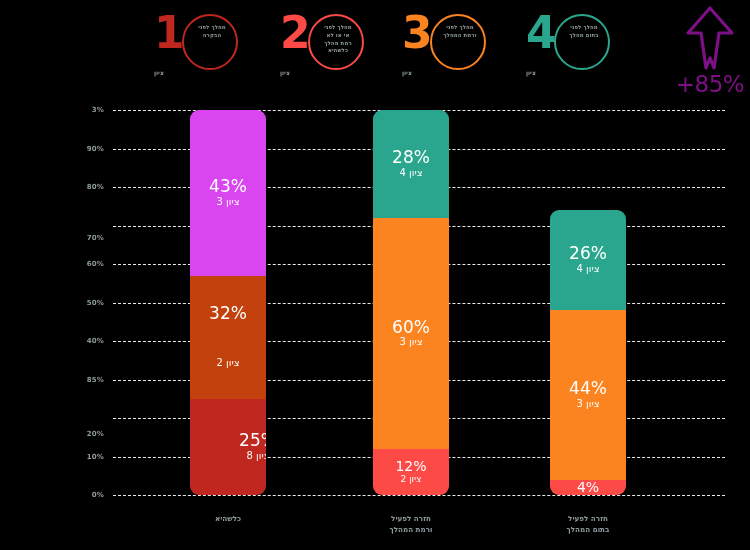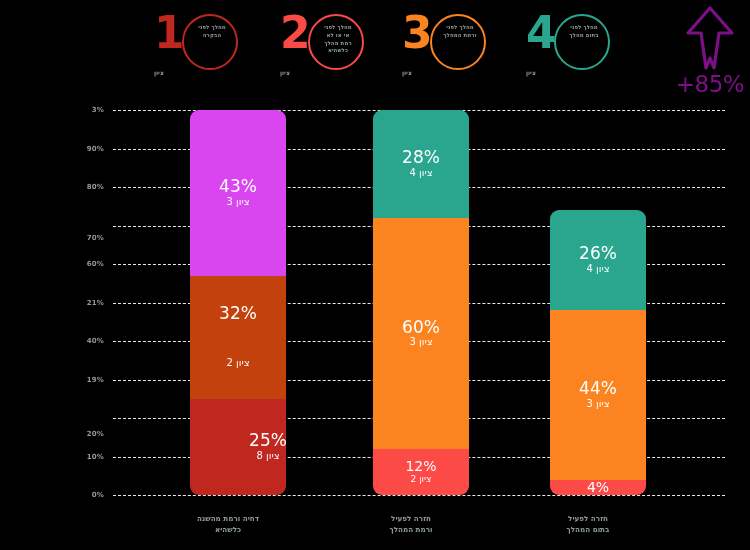--- a/index.html
+++ b/index.html
@@ -48,21 +48,21 @@
   .gridline{
     position:absolute;left:53px;right:0;height:0;
     border-top:1.6px dashed #ffffff;opacity:.92;
   }
   .ytick{
     position:absolute;left:0;width:44px;text-align:right;
     font-size:7px;color:#8e9a9c;font-weight:700;
     transform:translateY(-4px);letter-spacing:.2px;
   }
 
-  .bar{position:absolute;bottom:0;width:96px;border-radius:9px;overflow:hidden;}
+  .bar{position:absolute;bottom:0;width:76px;border-radius:9px;overflow:hidden;}
   .seg{
     position:relative;width:100%;display:flex;flex-direction:column;
     align-items:center;justify-content:center;overflow:hidden;
   }
   .seg .pct{
     font-size:17px;color:#fff;font-weight:400;line-height:1.05;
     direction:ltr;
   }
   .seg .slabel{
     font-size:10px;color:#fff;font-weight:400;line-height:1.15;
@@ -143,23 +143,23 @@
         <div class="gridline" style="top: 308px;"></div>
         <div class="gridline" style="top: 346.5px;"></div>
         <div class="gridline" style="top: 385px;"></div>
       </div>
     <div id="yticks">
         <div class="ytick" style="top: 0px;">3%</div>
         <div class="ytick" style="top: 38.5px;">90%</div>
         <div class="ytick" style="top: 77px;">80%</div>
         <div class="ytick" style="top: 128px;">70%</div>
         <div class="ytick" style="top: 154px;">60%</div>
-        <div class="ytick" style="top: 192.5px;">21%</div>
+        <div class="ytick" style="top: 192.5px;">50%</div>
         <div class="ytick" style="top: 231px;">40%</div>
-        <div class="ytick" style="top: 269.5px;">19%</div>
+        <div class="ytick" style="top: 269.5px;">85%</div>
         <div class="ytick" style="top: 324px; text-align: right;">20%</div>
         <div class="ytick" style="top: 346.5px;">10%</div>
         <div class="ytick" style="top: 385px;">0%</div>
       </div>
     <div id="bars">
         <div class="bar" style="left: 130px; height: 385px;">
           <div class="seg" style="height: 165.55px; background: #d946ef;">
             <div class="pct">43%</div>
             <div class="slabel">ציון 3</div>
           </div>
@@ -196,21 +196,20 @@
             <div class="slabel">ציון 3</div>
           </div>
           <div class="seg tiny micro" style="height: 15.4px; background: rgb(252, 74, 70);">
             <div class="pct">4%</div>
             <div class="slabel">ציון 2</div>
           </div>
         </div>
       </div>
     <div id="xlabels">
         <div class="xlabel" style="left: 93px; top: 403px;">
-          <div>דחיה ורמת מהשנה</div>
           <div>כלשהיא</div>
         </div>
         <div class="xlabel" style="left: 276px; top: 403px;">
           <div>חזרה לפעיל</div>
           <div>ורמת המהלך</div>
         </div>
         <div class="xlabel" style="left: 453px; top: 403px;">
           <div>חזרה לפעיל</div>
           <div>בתום המהלך</div>
         </div>

